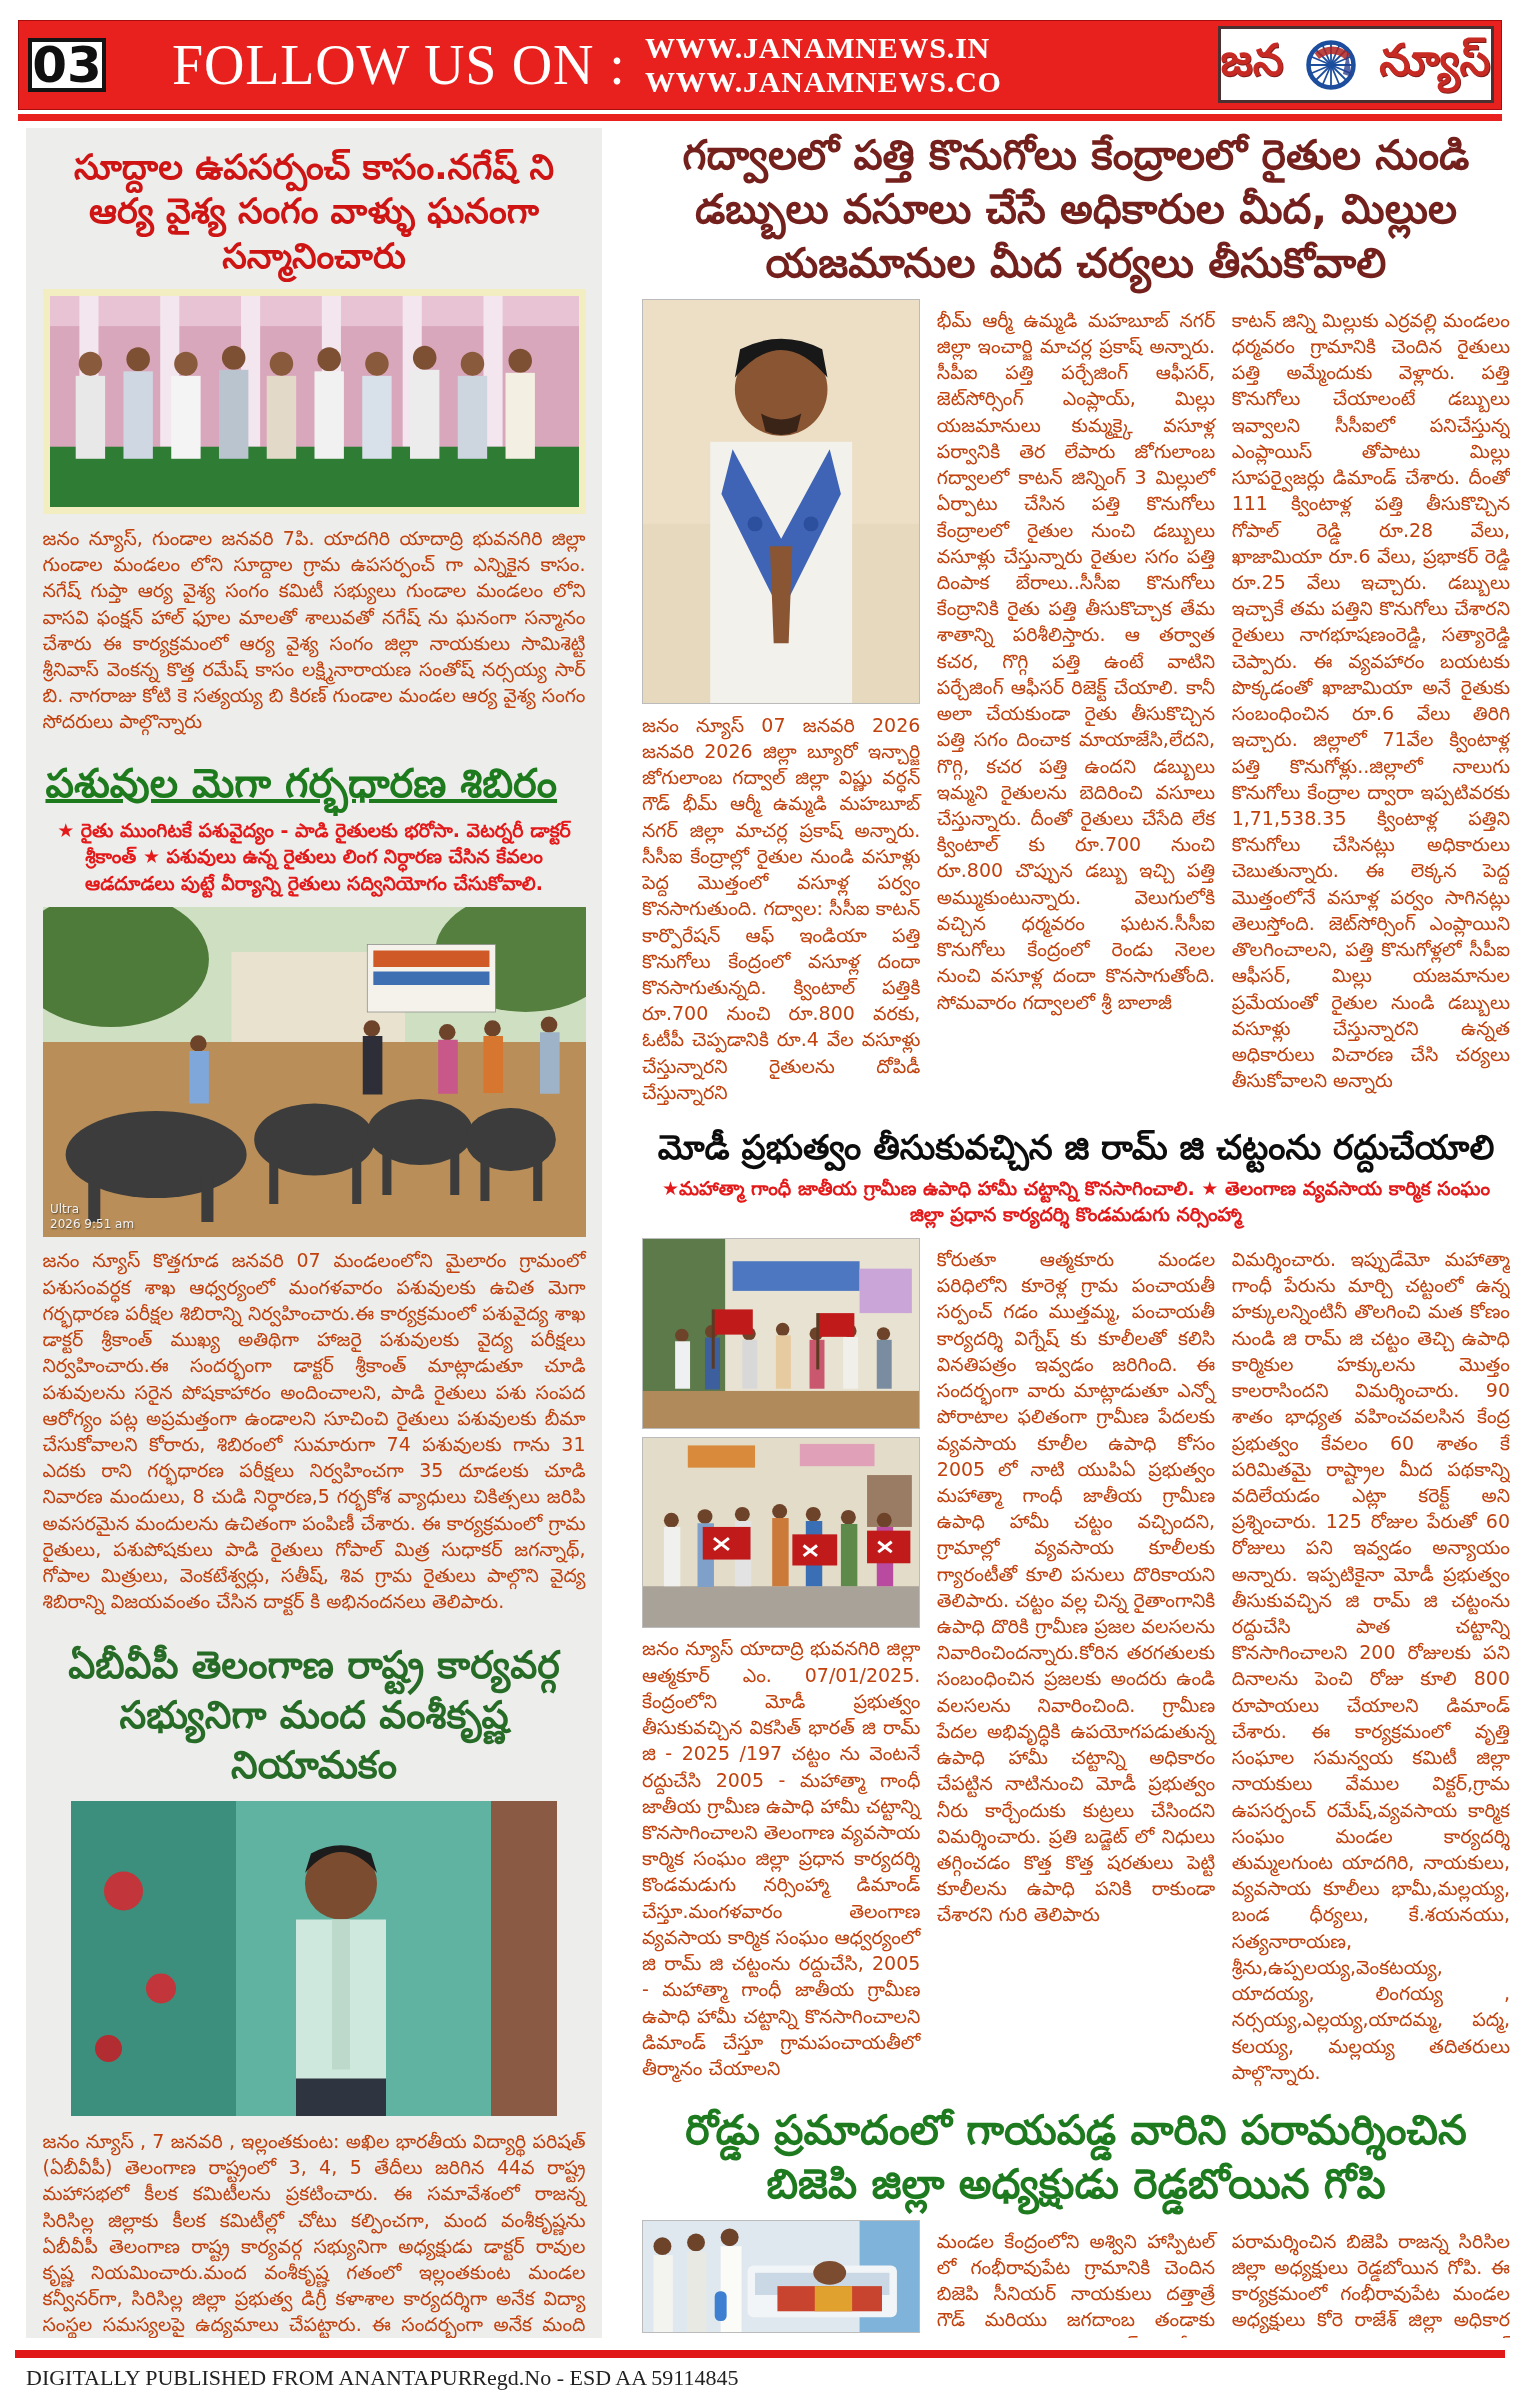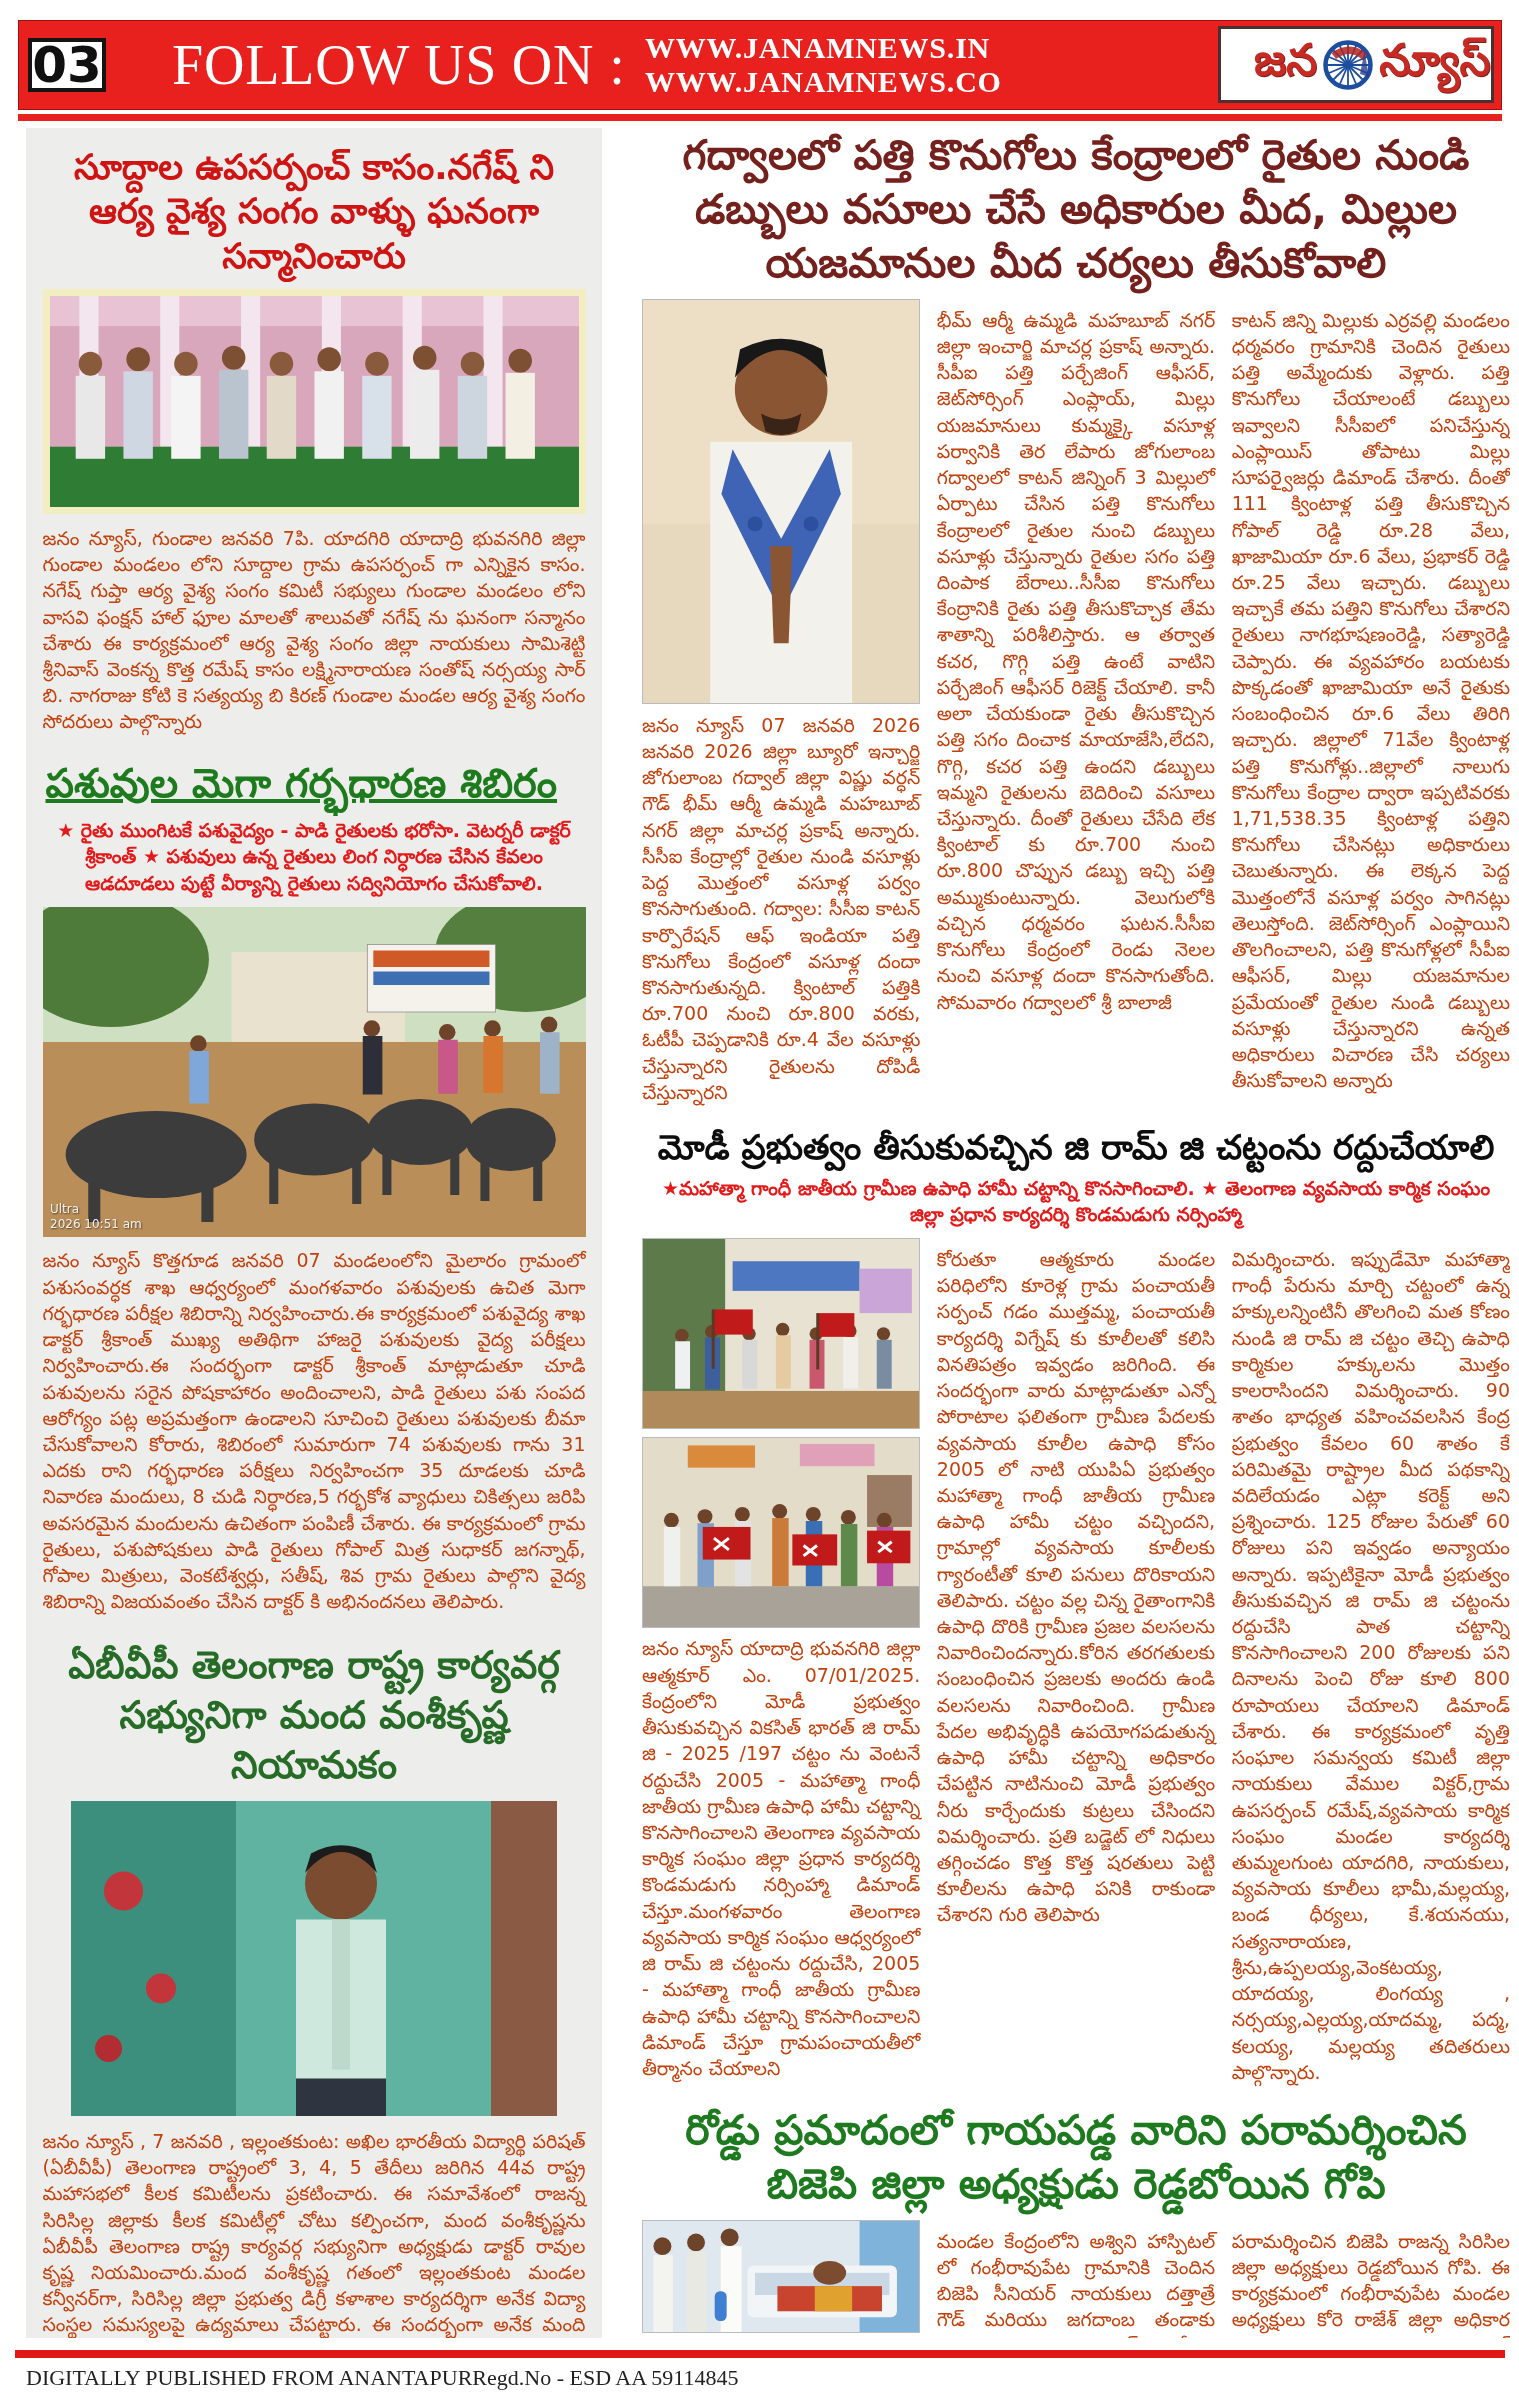--- a/index.html
+++ b/index.html
@@ -9,21 +9,21 @@
   .header-bar{position:absolute;left:18px;top:19.5px;right:18px;height:90px;background:#e8211f;
               border:1.5px solid #a80d0d;display:flex;align-items:center;box-sizing:border-box;}
   .pagenum-box{width:78px;height:54px;background:#ffffff;border:4.5px solid #141414;margin-left:9px;
                display:flex;align-items:center;justify-content:center;font-size:50px;font-weight:bold;
                color:#101010;box-sizing:border-box;}
   .follow-text{font-family:"Liberation Serif",serif;color:#ffffff;font-size:56px;margin-left:66px;
                letter-spacing:0.8px;white-space:nowrap;}
   .url-stack{color:#ffffff;margin-left:19.5px;font-family:"Liberation Serif",serif;font-size:30px;
              font-weight:bold;line-height:1.12;letter-spacing:0.8px;}
   .logo-box{margin-left:auto;margin-right:7.5px;width:276px;height:77px;background:#ffffff;
-            border:3px solid #4a3030;display:flex;align-items:center;justify-content:flex-end;gap:4px;
+            border:3px solid #4a3030;display:flex;align-items:center;justify-content:space-between;gap:4px;
             box-sizing:border-box;}
   .logo-word{font-size:44px;font-weight:bold;color:#c62a22;text-shadow:0.8px 0.8px 0 #7d1d1d;}
   .top-rule{position:absolute;left:18px;right:18px;top:114px;height:6.8px;background:#e8211f;}
   
   .left-col{position:absolute;left:26px;top:128px;width:576px;height:2210px;background:#ededec;
             padding:12px 16.5px;box-sizing:border-box;overflow:hidden;}
   .right-col{position:absolute;left:642px;top:128px;width:868px;height:2210px;overflow:hidden;}
   .headline-red{color:#cf1414;font-size:35px;font-weight:bold;text-align:center;line-height:1.28;margin:4.5px 6px 10.5px;}
   .headline-green{color:#1d7a1d;font-size:40px;font-weight:bold;text-align:left;line-height:1.3;margin:22.5px 3px 7.5px;text-decoration:underline;}
   .headline-green2{color:#266b26;font-size:38px;font-weight:bold;text-align:center;line-height:1.32;margin:25.5px 3px 10.5px;}
@@ -188,21 +188,21 @@
                 <rect x="4" y="22" width="26" height="76" fill="#d7772f"></rect>
               </g>
             <g transform="translate(655,145)">
                 <circle cx="16" cy="12" r="11" fill="#6d432a"></circle>
                 <rect x="4" y="22" width="26" height="82" fill="#9fb3c8"></rect>
               </g>
           </g>
         </svg>
         <div class="wm">
           <div>Ultra</div>
-          <div>2026 10:51 am</div>
+          <div>2026 9:51 am</div>
         </div>
       </div>
       <div class="bodytext" style="margin-top:10.5px;">జనం న్యూస్ కొత్తగూడ జనవరి 07 మండలంలోని మైలారం గ్రామంలో పశుసంవర్ధక శాఖ ఆధ్వర్యంలో మంగళవారం పశువులకు ఉచిత మెగా గర్భధారణ పరీక్షల శిబిరాన్ని నిర్వహించారు.ఈ కార్యక్రమంలో పశువైద్య శాఖ డాక్టర్ శ్రీకాంత్ ముఖ్య అతిథిగా హాజరై పశువులకు వైద్య పరీక్షలు నిర్వహించారు.ఈ సందర్భంగా డాక్టర్ శ్రీకాంత్ మాట్లాడుతూ చూడి పశువులను సరైన పోషకాహారం అందించాలని, పాడి రైతులు పశు సంపద ఆరోగ్యం పట్ల అప్రమత్తంగా ఉండాలని సూచించి రైతులు పశువులకు బీమా చేసుకోవాలని కోరారు, శిబిరంలో సుమారుగా 74 పశువులకు గాను 31 ఎదకు రాని గర్భధారణ పరీక్షలు నిర్వహించగా 35 దూడలకు చూడి నివారణ మందులు, 8 చుడి నిర్ధారణ,5 గర్భకోశ వ్యాధులు చికిత్సలు జరిపి అవసరమైన మందులను ఉచితంగా పంపిణీ చేశారు. ఈ కార్యక్రమంలో గ్రామ రైతులు, పశుపోషకులు పాడి రైతులు గోపాల్ మిత్ర సుధాకర్ జగన్నాథ్, గోపాల మిత్రులు, వెంకటేశ్వర్లు, సతీష్, శివ గ్రామ రైతులు పాల్గొని వైద్య శిబిరాన్ని విజయవంతం చేసిన దాక్టర్ కి అభినందనలు తెలిపారు.</div>
     </div>
 
     <div>
       <div class="headline-green2">ఏబీవీపీ తెలంగాణ రాష్ట్ర కార్యవర్గ సభ్యునిగా మంద వంశీకృష్ణ నియామకం</div>
       <div class="photo-frame" style="height:315px;width:486px;margin:4.5px auto 0;">
         <svg viewBox="0 0 648 420" preserveAspectRatio="none">
           <rect width="648" height="420" fill="#5fb3a0"></rect>

